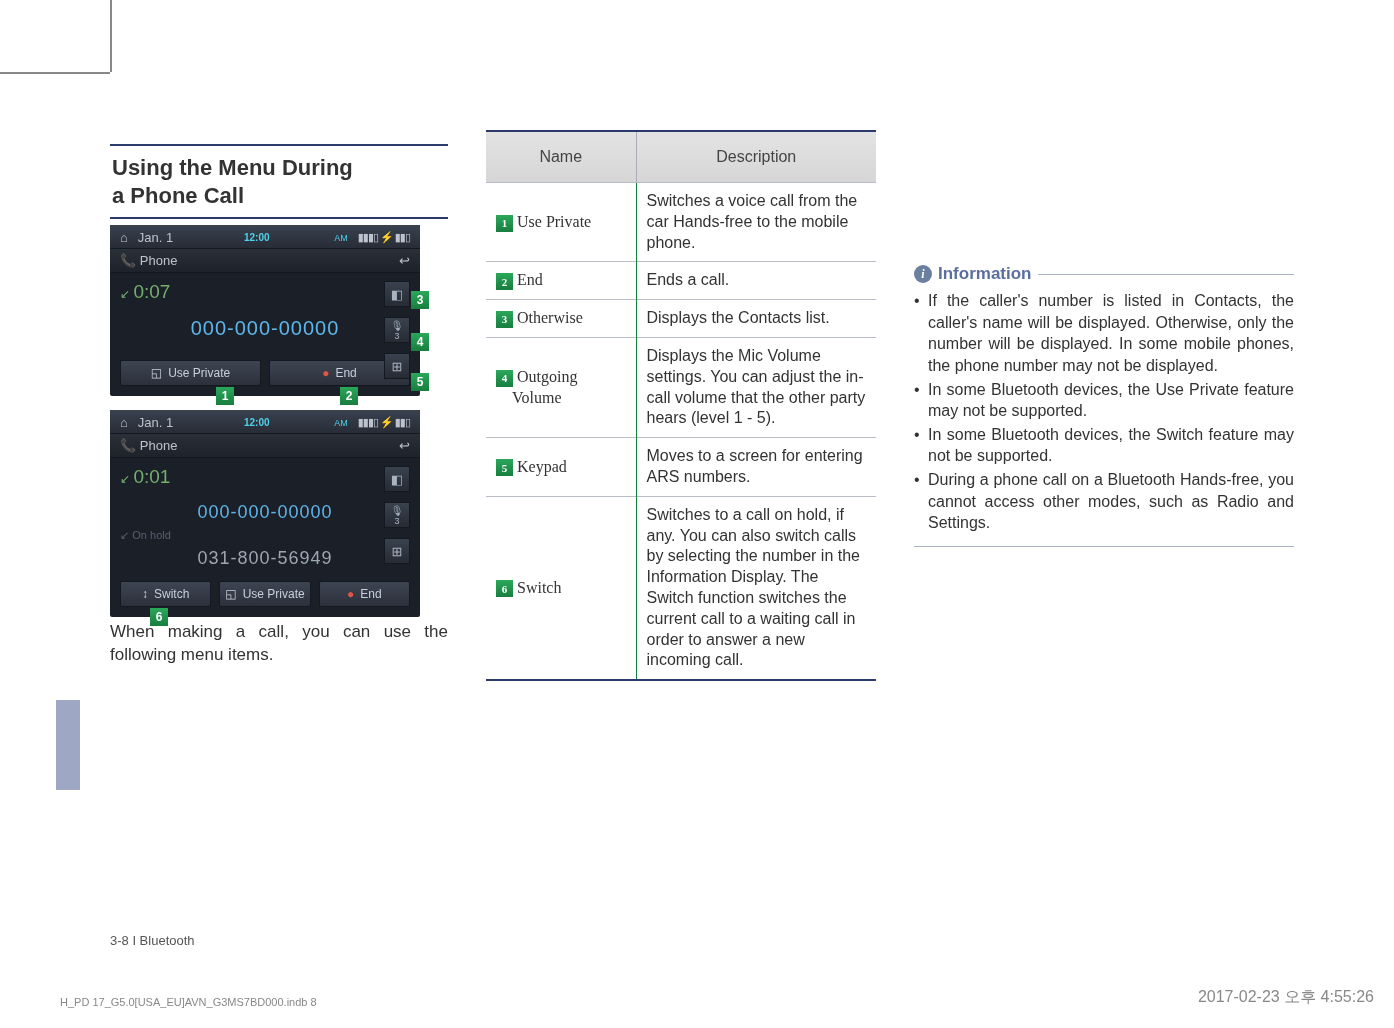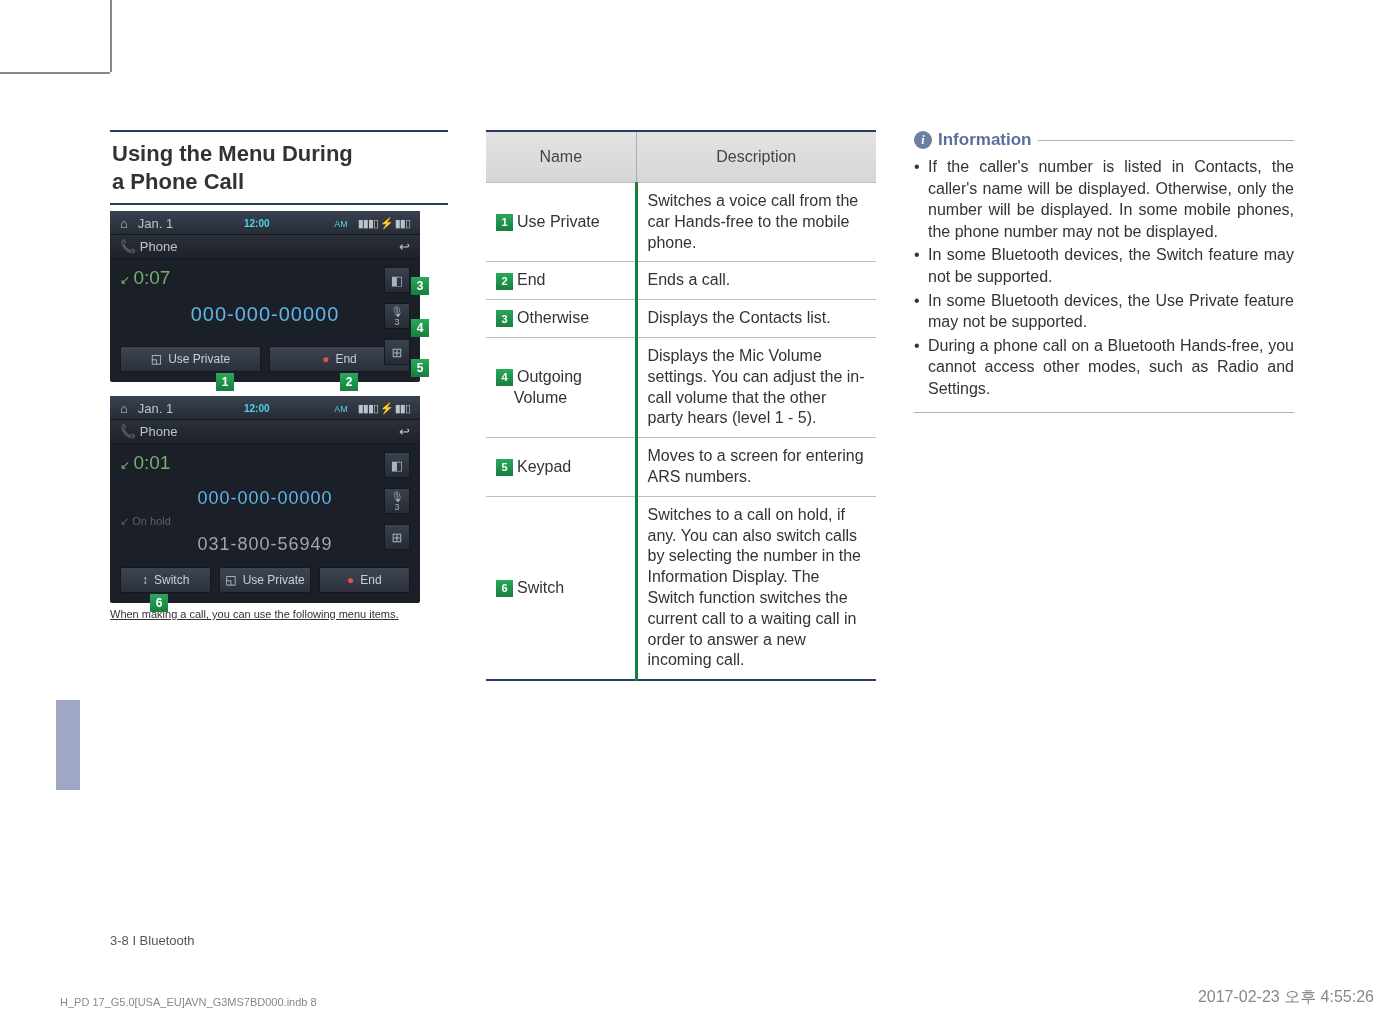--- a/index.html
+++ b/index.html
@@ -8,20 +8,21 @@
       height: 1028px;
       background: #fff;
       font-family: Arial, Helvetica, sans-serif;
       color: #3a3a3a;
       position: relative;
     }
     .page {
       padding: 130px 80px 40px 110px;
       display: flex;
       gap: 38px;
+      align-items: center;
     }
     .col { flex: 0 0 auto; }
     .col1 { width: 338px; }
     .col2 { width: 390px; }
     .col3 { width: 380px; }
 
     .border-vert {
       position: absolute;
       left: 110px;
       top: 0;
@@ -157,26 +158,25 @@
       height: 18px;
       background: linear-gradient(#2aa85a, #187e3f);
       color: #fff;
       font-size: 12px;
       font-weight: bold;
       display: flex;
       align-items: center;
       justify-content: center;
     }
     .body-text {
-      font-size: 11px;
+      font-size: 17px;
       line-height: 1.35;
       color: #333;
       margin-top: 0;
       text-align: justify;
-      text-decoration: underline;
     }
 
     table.desc {
       border-collapse: collapse;
       width: 100%;
       border-top: 2px solid #2a3a6a;
       border-bottom: 2px solid #2a3a6a;
     }
     table.desc th {
       background: linear-gradient(#e3e3e3, #d6d6d6);
@@ -188,21 +188,21 @@
     }
     table.desc th:last-child { border-right: none; }
     table.desc td {
       border-top: 1px solid #b8bdc8;
       padding: 8px 10px;
       font-size: 16px;
       color: #333;
       line-height: 1.3;
       vertical-align: middle;
     }
-    table.desc td:first-child { border-right: 3px solid #15803d; width: 150px; }
+    table.desc td:first-child { border-right: 1px solid #15803d; width: 150px; font-family: Liberation Serif, serif; }
     .tag {
       display: inline-flex;
       width: 17px;
       height: 17px;
       background: linear-gradient(#2aa85a, #187e3f);
       color: #fff;
       font-size: 11px;
       font-weight: bold;
       align-items: center;
       justify-content: center;
@@ -406,22 +406,22 @@
   </div>
 
   <div class="col col3">
     <div class="info-head">
       <span class="ic">i</span>
       <span>Information</span>
       <span class="line"></span>
     </div>
     <ul class="info-list">
       <li>If the caller's number is listed in Contacts, the caller's name will be displayed. Otherwise, only the number will be displayed. In some mobile phones, the phone number may not be displayed.</li>
+      <li>In some Bluetooth devices, the Use Private feature may not be supported.</li>
       <li>In some Bluetooth devices, the Switch feature may not be supported.</li>
-      <li>In some Bluetooth devices, the Use Private feature may not be supported.</li>
       <li>During a phone call on a Bluetooth Hands-free, you cannot access other modes, such as Radio and Settings.</li>
     </ul>
   </div>
 
 </div>
 
 <div class="footer">3-8 I Bluetooth</div>
 <div class="print-left">H_PD 17_G5.0[USA_EU]AVN_G3MS7BD000.indb   8</div>
 <div class="print-right">2017-02-23   오후 4:55:26</div>
 

